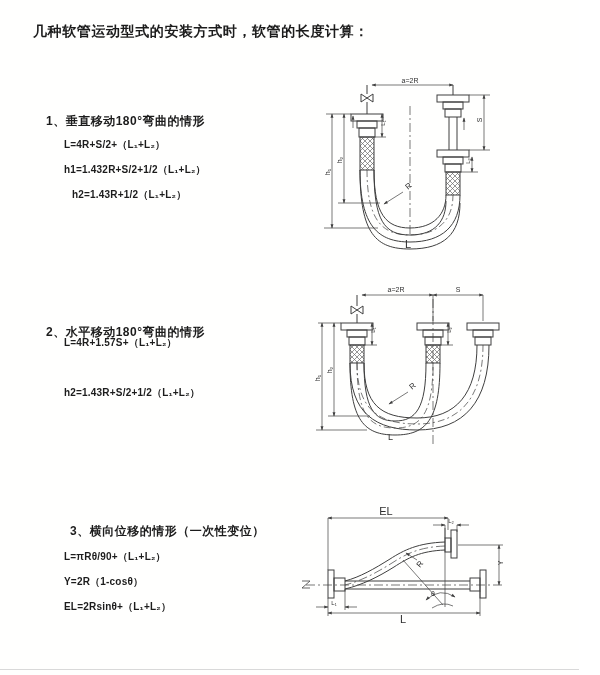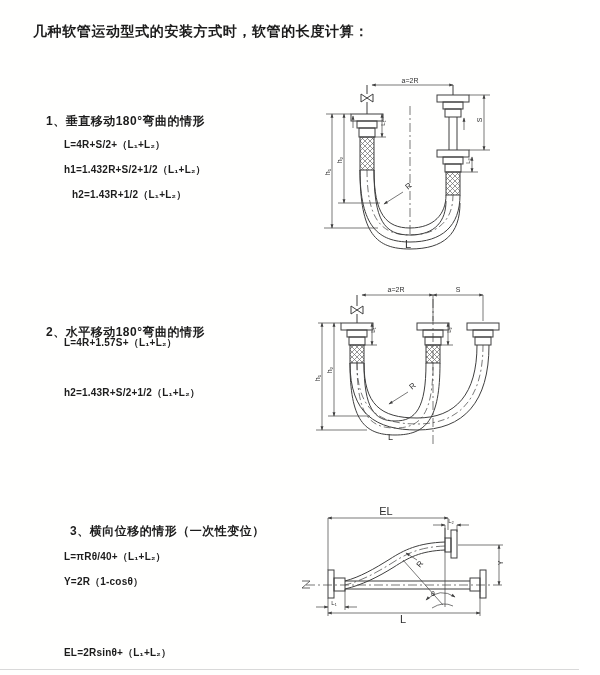--- a/index.html
+++ b/index.html
@@ -169,23 +169,23 @@
       <text x="12" y="100" transform="rotate(-90 8 100)" text-anchor="middle">h₁</text>
       <text x="24" y="92" transform="rotate(-90 20 92)" text-anchor="middle">h₂</text>
       <text x="67" y="52" font-size="6" transform="rotate(-90 63 52)" text-anchor="middle">L₁</text>
       <text x="143" y="52" font-size="6" transform="rotate(-90 139 52)" text-anchor="middle">L₂</text>
       <text x="100" y="108" font-size="8" transform="rotate(-40 100 108)">R</text>
       <text x="76" y="158" font-size="9">L</text>
     </g>
   </svg>
 
   <div class="sec-heading" style="left:46px;top:523px;margin-left:24px;">3、横向位移的情形（一次性变位）</div>
-  <div class="formula" style="left:64px;top:550px;">L=πRθ/40+（L₁+L₂）</div>
+  <div class="formula" style="left:64px;top:550px;">L=πRθ/90+（L₁+L₂）</div>
   <div class="formula" style="left:64px;top:575px;">Y=2R（1-cosθ）</div>
-  <div class="formula" style="left:64px;top:600px;margin-top:46px;">EL=2Rsinθ+（L₁+L₂）</div>
+  <div class="formula" style="left:64px;top:600px;">EL=2Rsinθ+（L₁+L₂）</div>
 
   <svg class="diagram" style="left:298px;top:498px;" width="300" height="140" viewBox="0 0 300 140">
     <defs>
       <marker id="ar3" viewBox="0 0 10 10" refX="9" refY="5" markerWidth="8" markerHeight="6" orient="auto-start-reverse">
         <path d="M0,1.5 L10,5 L0,8.5 Z" fill="#3f3f3f"></path>
       </marker>
     </defs>
     <g stroke="#3f3f3f" stroke-width="1" fill="none">
 
       <path d="M8,87 H205" stroke-dasharray="9 3 2 3" stroke-width="0.7"></path>

